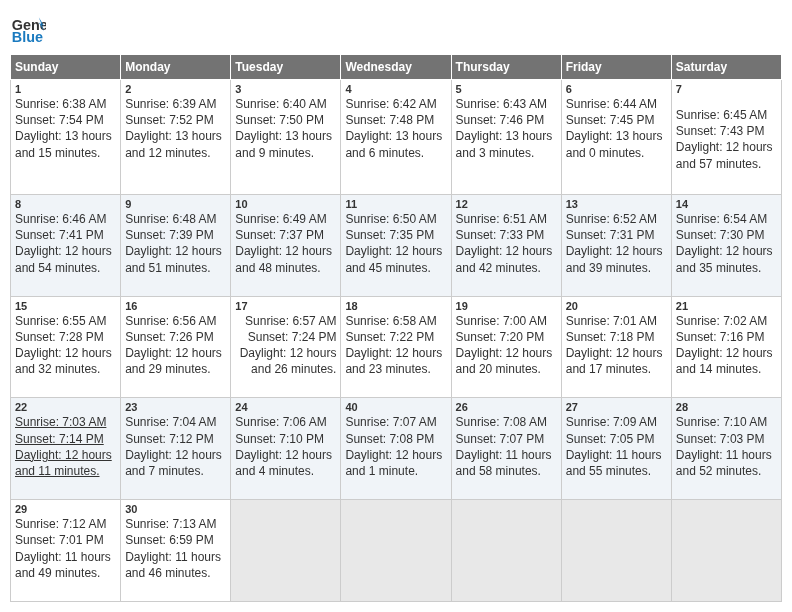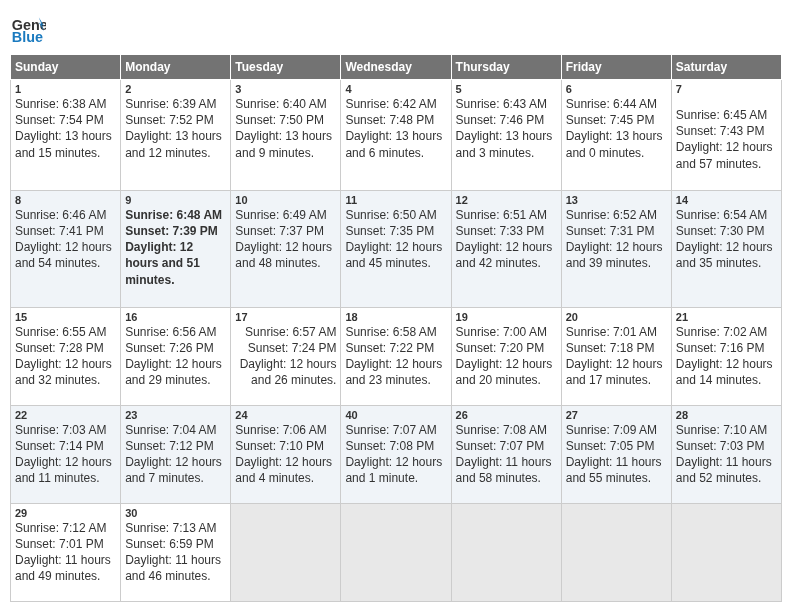--- a/index.html
+++ b/index.html
@@ -167,21 +167,21 @@
         </tr>
         <tr>
           <td>
             <span class="day-num">8</span>
             <div class="day-detail" style="white-space: pre-line;">Sunrise: 6:46 AM
 Sunset: 7:41 PM
 Daylight: 12 hours and 54 minutes.</div>
           </td>
           <td>
             <span class="day-num">9</span>
-            <div class="day-detail" style="white-space: pre-line; font-weight: bold;">Sunrise: 6:48 AM
+            <div class="day-detail" style="white-space: pre-line;">Sunrise: 6:48 AM
 Sunset: 7:39 PM
 Daylight: 12 hours and 51 minutes.</div>
           </td>
           <td>
             <span class="day-num">10</span>
             <div class="day-detail" style="white-space: pre-line;">Sunrise: 6:49 AM
 Sunset: 7:37 PM
 Daylight: 12 hours and 48 minutes.</div>
           </td>
           <td>
@@ -249,21 +249,21 @@
           <td>
             <span class="day-num">21</span>
             <div class="day-detail" style="white-space: pre-line;">Sunrise: 7:02 AM
 Sunset: 7:16 PM
 Daylight: 12 hours and 14 minutes.</div>
           </td>
         </tr>
         <tr>
           <td>
             <span class="day-num">22</span>
-            <div class="day-detail" style="white-space: pre-line;">Sunrise: 7:03 AM
+            <div class="day-detail" style="white-space: pre-line; text-decoration: underline;">Sunrise: 7:03 AM
 Sunset: 7:14 PM
 Daylight: 12 hours and 11 minutes.</div>
           </td>
           <td>
             <span class="day-num">23</span>
             <div class="day-detail" style="white-space: pre-line;">Sunrise: 7:04 AM
 Sunset: 7:12 PM
 Daylight: 12 hours and 7 minutes.</div>
           </td>
           <td>

